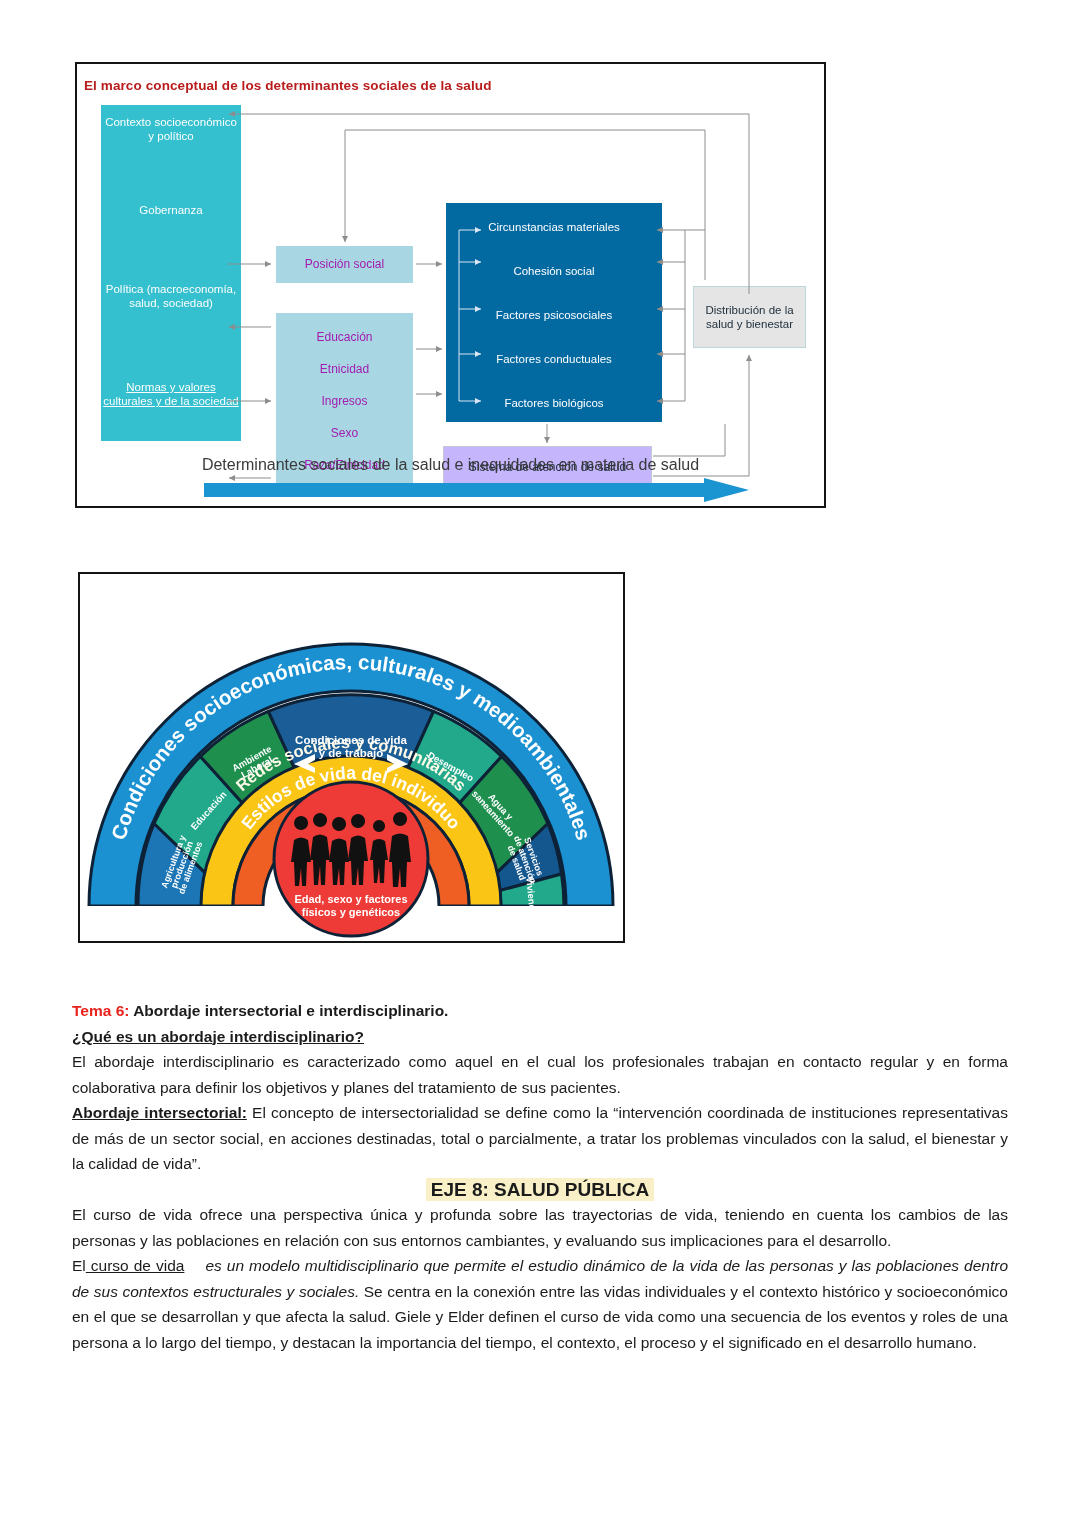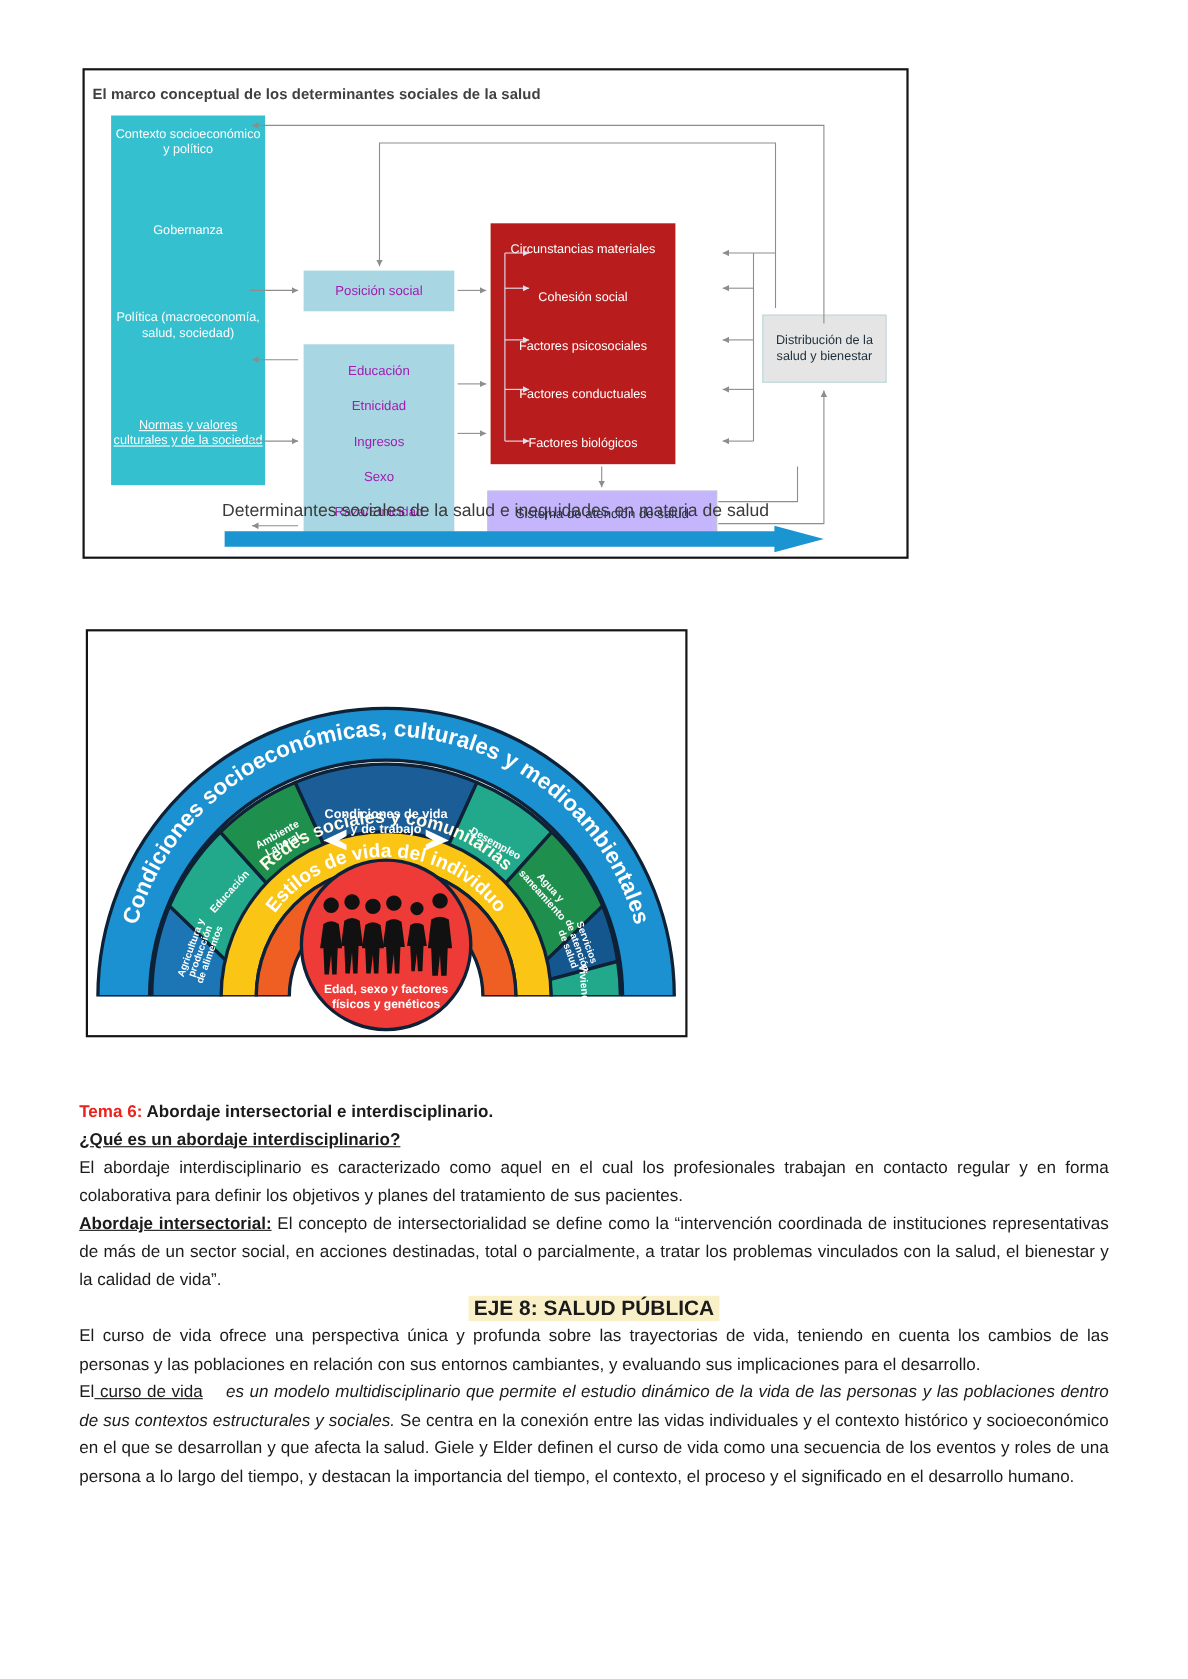--- a/index.html
+++ b/index.html
@@ -14,41 +14,41 @@
   }
   .page{position:absolute; inset:0;}
 
   
   .fig1{
     position:absolute; left:75px; top:62px; width:751px; height:446px;
     border:2px solid #141414; background:#ffffff; box-sizing:border-box;
   }
   .fig1-title{
     position:absolute; left:7px; top:14px;
-    font-size:13.5px; font-weight:bold; color:#404040;
+    font-size:13.5px; font-weight:bold; color:#b91c1c;
     letter-spacing:.1px; white-space:nowrap;
   }
   .f1-teal{
     position:absolute; left:24px; top:41px; width:140px; height:336px;
     background:#34c0cf; color:#ffffff;
   }
   .f1-teal .cell{
     position:absolute; left:0; width:100%; text-align:center;
     font-size:11.5px; line-height:14px; color:#fdfdfd;
   }
   .f1-box{
     position:absolute; background:#a9d6e3; color:#a21caf;
     display:flex; flex-direction:column; align-items:center; justify-content:center;
   }
   .f1-box .line{font-size:12px; line-height:15px; text-align:center;}
   .f1-pos{left:199px; top:182px; width:137px; height:37px;}
   .f1-mid{left:199px; top:249px; width:137px; height:177px; justify-content:space-around; padding:9px 0; box-sizing:border-box;}
   .f1-blue{
-    position:absolute; left:369px; top:139px; width:168px; height:219px;
-    background:#b91c1c; color:#ffffff;
+    position:absolute; left:369px; top:139px; width:216px; height:219px;
+    background:#0369a1; color:#ffffff;
     display:flex; flex-direction:column; align-items:center; justify-content:space-around;
     padding:10px 0 6px 0; box-sizing:border-box;gap:17px;
   }
   .f1-blue .line{font-size:11.5px; line-height:14px; text-align:center;}
   .f1-dist{
     position:absolute; left:616px; top:222px; width:113px; height:62px;
     background:#e5e5e5; border:1px solid #bcd7dc; color:#1d2d3a;
     display:flex; align-items:center; justify-content:center; text-align:center;
     font-size:11.5px; line-height:14px; box-sizing:border-box;
   }

